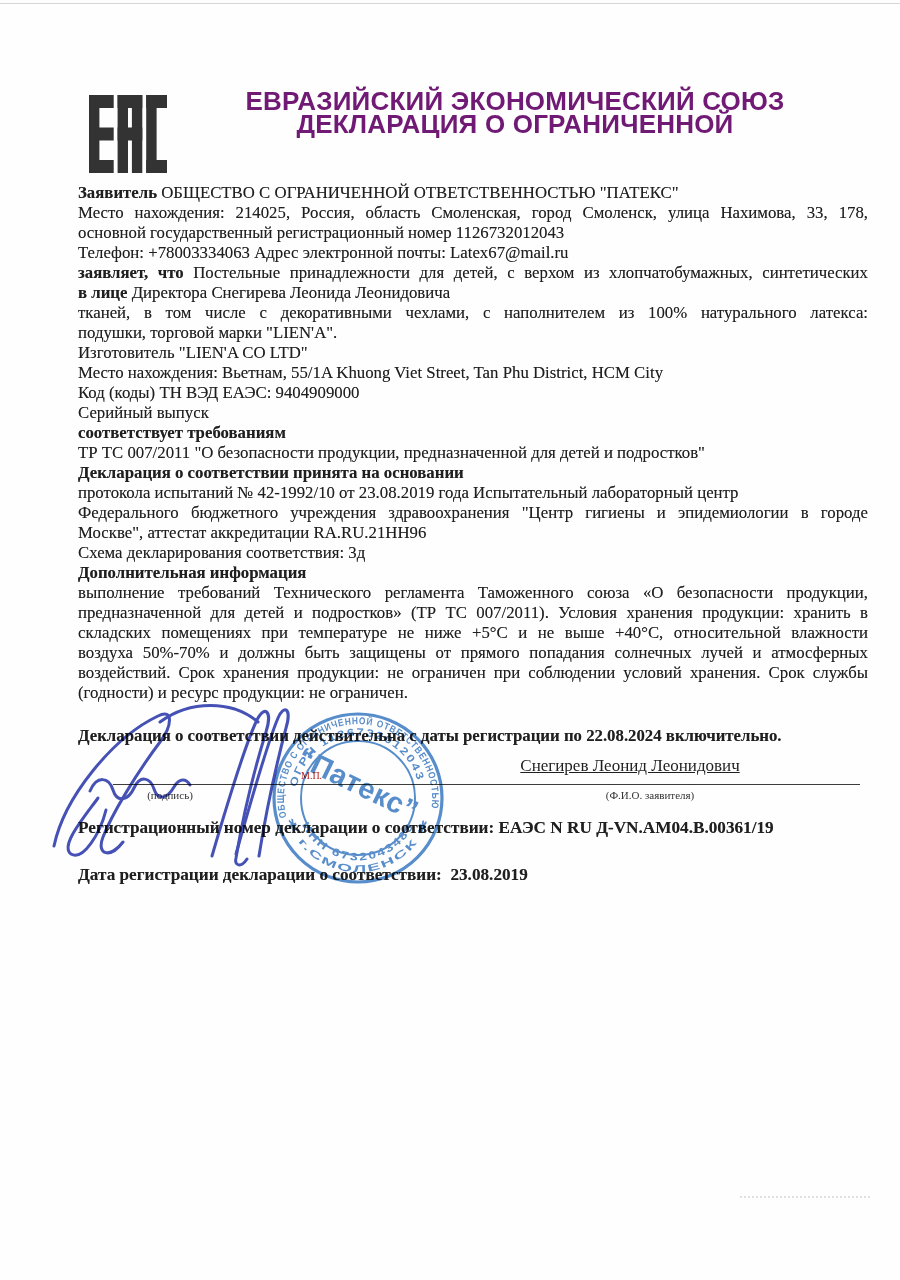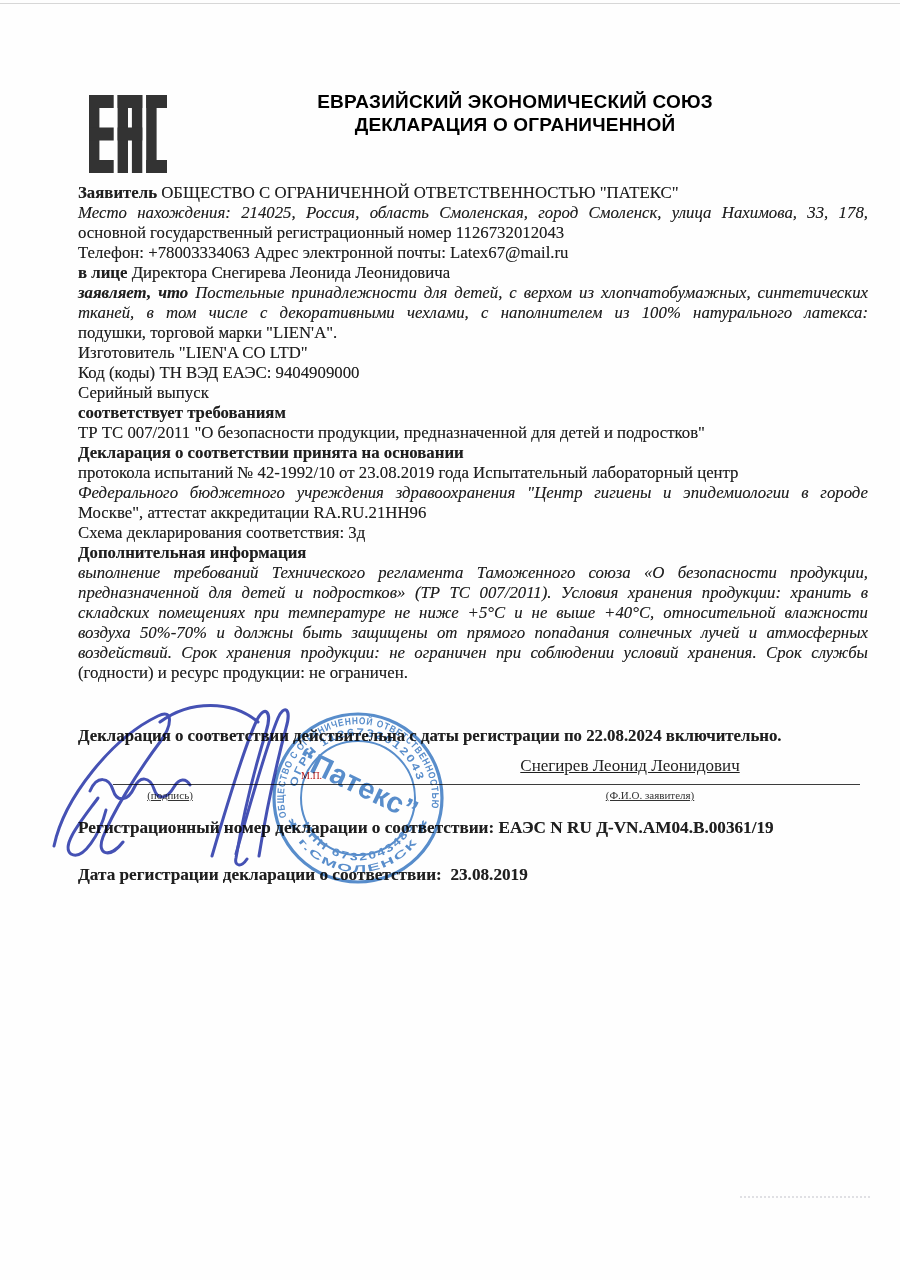--- a/index.html
+++ b/index.html
@@ -7,37 +7,37 @@
     position:relative;width:900px;height:1280px;background:#fefefe;
     font-family:"Liberation Serif","DejaVu Serif",serif;color:#1f1f1f;
     overflow:hidden;
   }
   .scan-edge{position:absolute;top:3px;left:0;right:0;border-top:1px solid #d7d7d7;}
   .logo{position:absolute;left:89px;top:95px;width:78px;height:78px;}
   .logo svg{display:block;width:100%;height:100%;}
   .title-block{
     position:absolute;left:215px;top:90px;width:600px;text-align:center;
     font-family:"Liberation Sans","DejaVu Sans",sans-serif;font-weight:bold;
-    font-size:19px;line-height:23px;color:#000000;letter-spacing:.2px;
+    font-size:26px;line-height:23px;color:#701a75;letter-spacing:.2px;
   }
   .doc-body{
     position:absolute;left:78px;top:183px;width:790px;
     font-size:16.8px;line-height:20px;
     text-shadow:0 0 .4px rgba(20,20,20,.45);
   }
   .doc-body .line{height:20px;white-space:nowrap;}
-  .doc-body .line.j{white-space:normal;text-align:justify;text-align-last:justify;font-style:italic;}
+  .doc-body .line.j{white-space:normal;text-align:justify;text-align-last:justify;}
   .doc-body .b{font-weight:bold;text-align:center;}
   .validity{
     position:absolute;left:78px;top:726px;width:800px;font-weight:bold;
     font-size:16.8px;text-shadow:0 0 .4px rgba(20,20,20,.45);
   }
   .applicant-name{position:absolute;left:470px;top:756px;width:320px;text-align:center;font-size:17px;text-decoration:underline;}
   .sig-rule{position:absolute;left:113px;top:784px;width:747px;border-top:1.6px solid #3c3c3c;}
-  .small-label{position:absolute;font-size:11px;color:#333;text-align:center;text-decoration:underline;}
+  .small-label{position:absolute;font-size:11px;color:#333;text-align:center;}
   .lbl-sign{left:105px;top:789px;width:130px;}
   .lbl-fio{left:545px;top:789px;width:210px;}
   .seal-place{position:absolute;left:301px;top:770px;font-size:10px;color:#b91c1c;}
   .reg-line{position:absolute;left:78px;font-weight:bold;font-size:17.2px;text-shadow:0 0 .4px rgba(20,20,20,.45);}
   .reg-number{top:818px;}
   .reg-date{top:865px;}
   .stamp{position:absolute;left:268px;top:708px;width:180px;height:180px;mix-blend-mode:multiply;opacity:.93;}
   .stamp text{font-family:"Liberation Sans","DejaVu Sans",sans-serif;}
   .signature{position:absolute;left:40px;top:670px;width:260px;height:200px;mix-blend-mode:multiply;}
   .artifact-dots{position:absolute;left:740px;top:1196px;width:130px;border-top:2px dotted #e0e0e4;}
@@ -70,25 +70,26 @@
   <div class="title-block">
     <div>ЕВРАЗИЙСКИЙ ЭКОНОМИЧЕСКИЙ СОЮЗ</div>
     <div>ДЕКЛАРАЦИЯ О ОГРАНИЧЕННОЙ</div>
   </div>
 
   <div class="doc-body">
       <div class="line"><span class="b">Заявитель </span><span>ОБЩЕСТВО С ОГРАНИЧЕННОЙ ОТВЕТСТВЕННОСТЬЮ "ПАТЕКС"</span></div>
       <div class="line j"><span>Место нахождения: 214025, Россия, область Смоленская, город Смоленск, улица Нахимова, 33, 178,</span></div>
       <div class="line"><span>основной государственный регистрационный номер 1126732012043</span></div>
       <div class="line"><span>Телефон: +78003334063 Адрес электронной почты: Latex67@mail.ru</span></div>
+      <div class="line j"><span class="b">заявляет, что </span><span>Постельные принадлежности для детей, с верхом из хлопчатобумажных, синтетических</span></div>
       <div class="line"><span class="b">в лице </span><span>Директора Снегирева Леонида Леонидовича</span></div>
-      <div class="line j"><span class="b">заявляет, что </span><span>Постельные принадлежности для детей, с верхом из хлопчатобумажных, синтетических</span></div>
       <div class="line j"><span>тканей, в том числе с декоративными чехлами, с наполнителем из 100% натурального латекса:</span></div>
       <div class="line"><span>подушки, торговой марки "LIEN'A".</span></div>
       <div class="line"><span>Изготовитель "LIEN'A CO LTD"</span></div>
+      <div class="line"><span>Место нахождения: Вьетнам, 55/1A Khuong Viet Street, Tan Phu District, HCM City</span></div>
       <div class="line"><span>Код (коды) ТН ВЭД ЕАЭС: 9404909000</span></div>
       <div class="line"><span>Серийный выпуск</span></div>
       <div class="line"><span class="b">соответствует требованиям</span></div>
       <div class="line"><span>ТР ТС 007/2011 "О безопасности продукции, предназначенной для детей и подростков"</span></div>
       <div class="line"><span class="b">Декларация о соответствии принята на основании</span></div>
       <div class="line"><span>протокола испытаний № 42-1992/10 от 23.08.2019 года Испытательный лабораторный центр</span></div>
       <div class="line j"><span>Федерального бюджетного учреждения здравоохранения "Центр гигиены и эпидемиологии в городе</span></div>
       <div class="line"><span>Москве", аттестат аккредитации RA.RU.21НН96</span></div>
       <div class="line"><span>Схема декларирования соответствия: 3д</span></div>
       <div class="line"><span class="b">Дополнительная информация</span></div>

